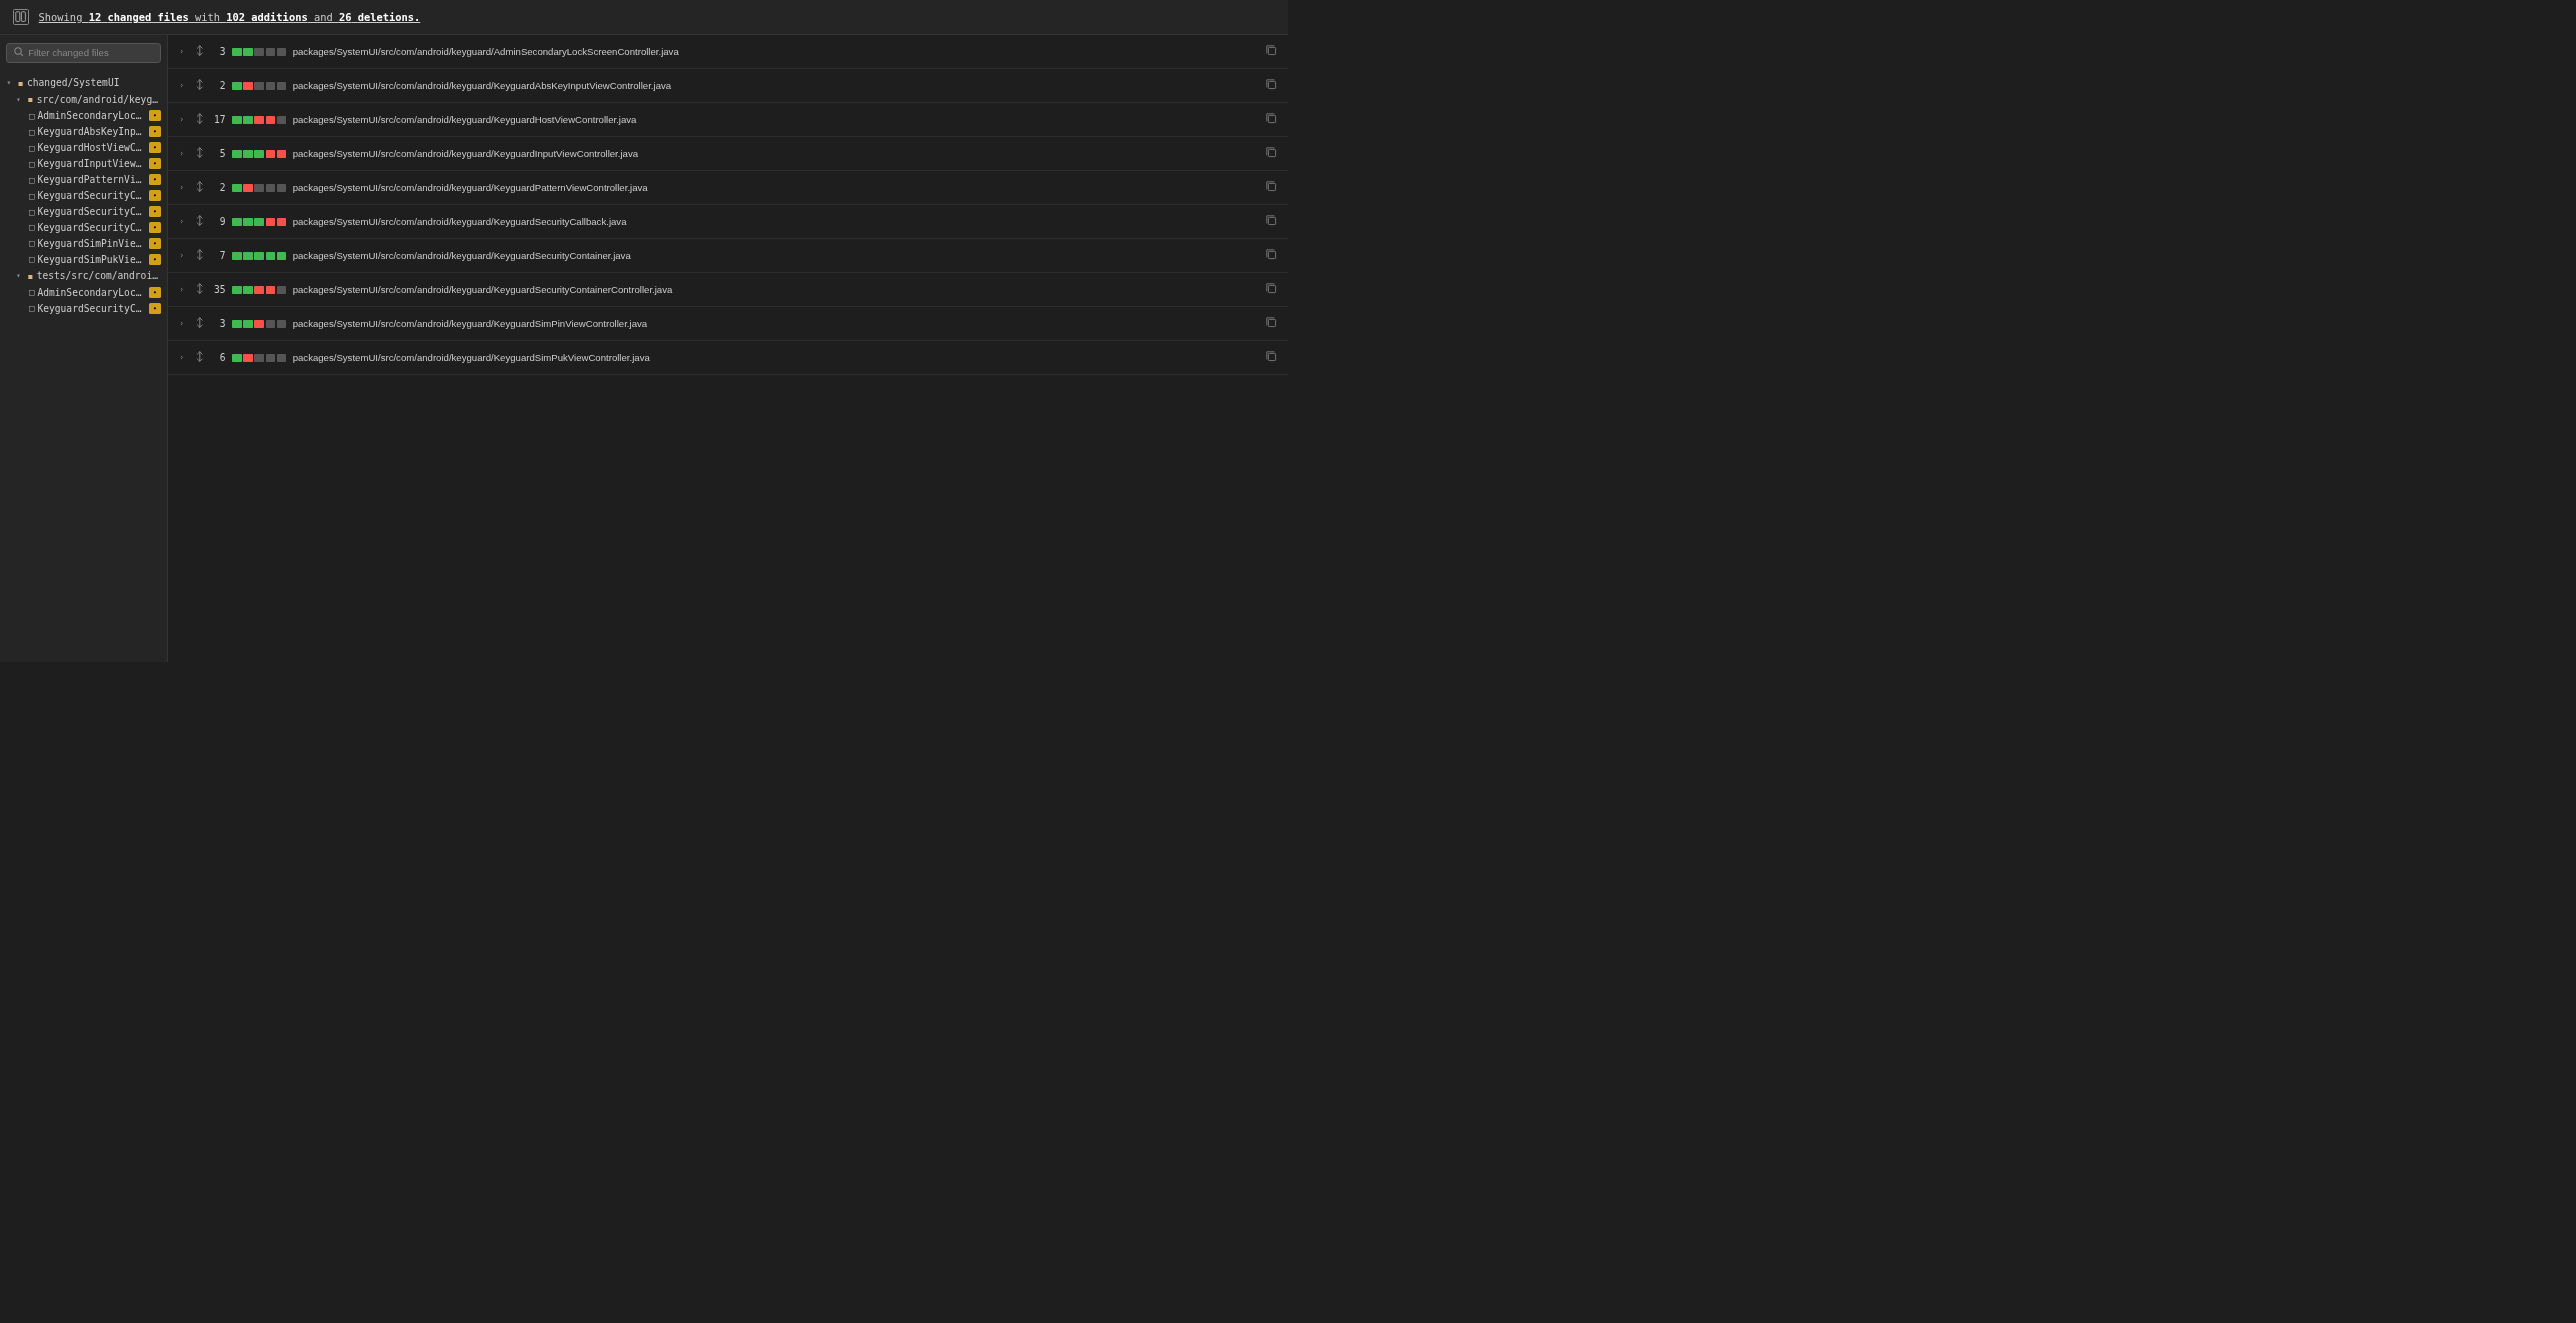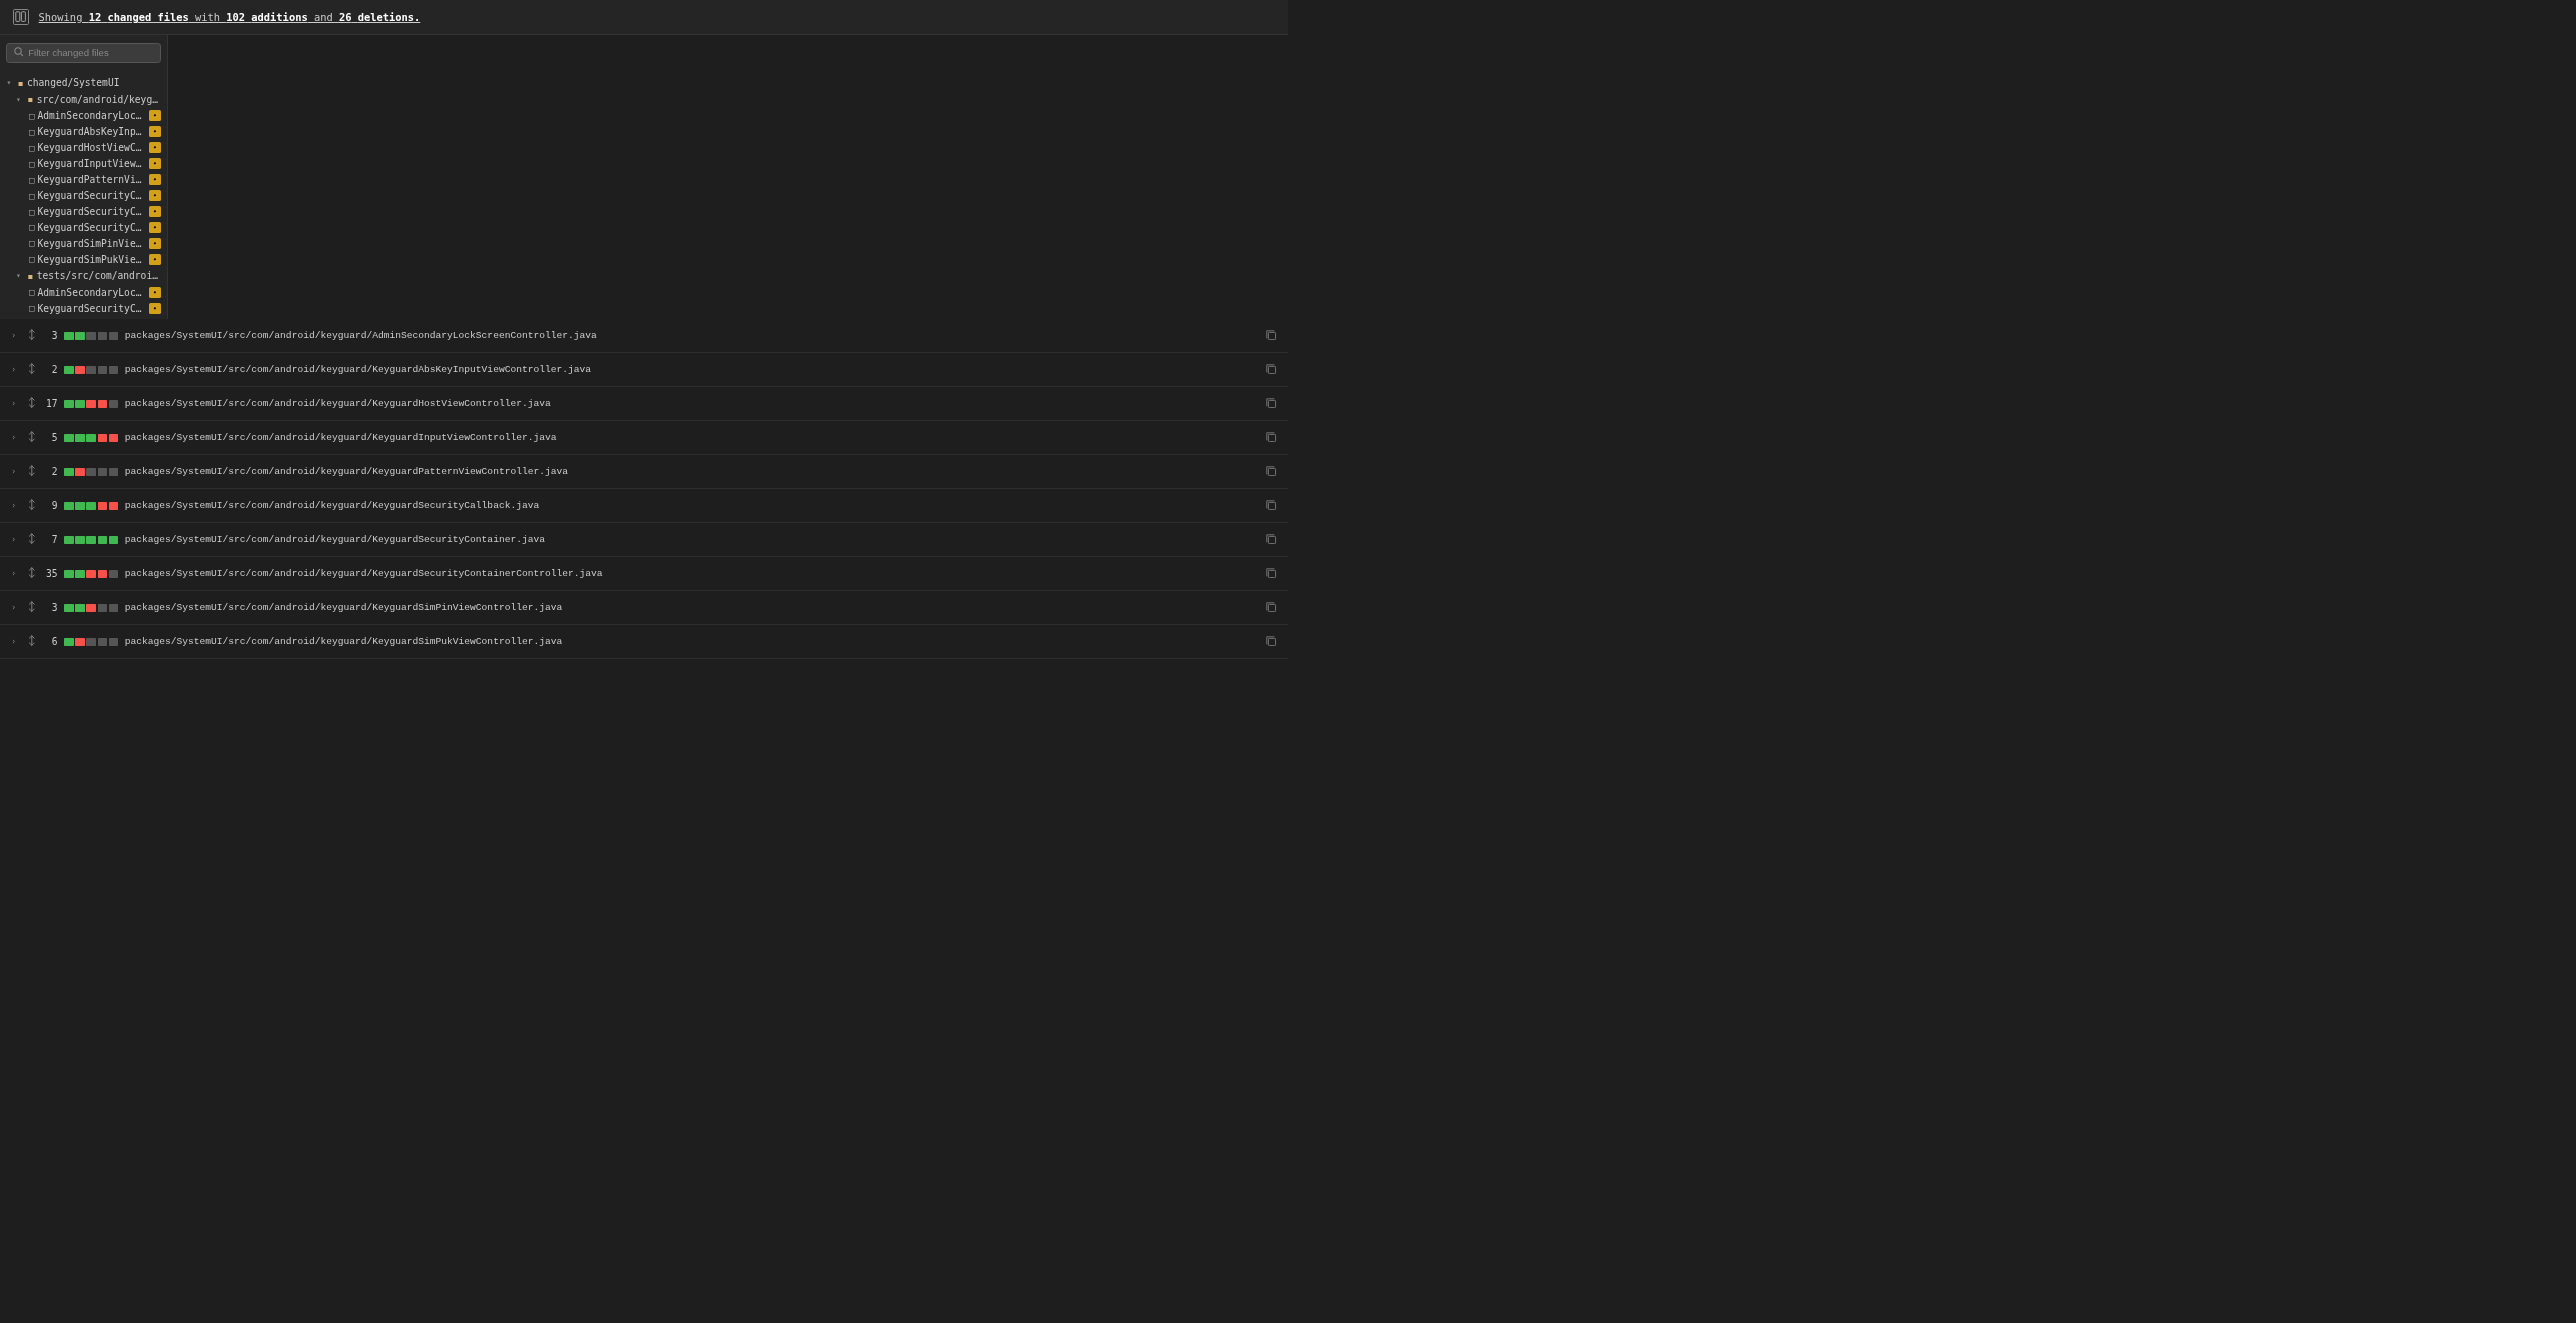--- a/index.html
+++ b/index.html
@@ -51,21 +51,20 @@
 
     .header-text strong {
       color: #fff;
       font-weight: 700;
     }
 
     
     .main-layout {
       display: flex;
       height: calc(662px - 35px);
-      flex-direction: column;
     }
 
     
     .sidebar {
       width: 168px;
       min-width: 168px;
       background-color: #252526;
       border-right: 0.8px solid #333;
       display: flex;
       flex-direction: column;
@@ -208,21 +207,21 @@
     .diff-segment {
       height: 8px;
       border-radius: 0.8px;
     }
 
     .seg-green { background-color: #3fb950; }
     .seg-red   { background-color: #f85149; }
     .seg-gray  { background-color: #555; }
 
     .file-path {
-      font-family: Liberation Mono, monospace;
+      font-family: Liberation Sans, sans-serif;
       font-size: 9.6px;
       color: #ccc;
       flex: 1;
     }
 
     .copy-icon {
       color: #666;
       font-size: 9.6px;
       flex-shrink: 0;
       cursor: pointer;

